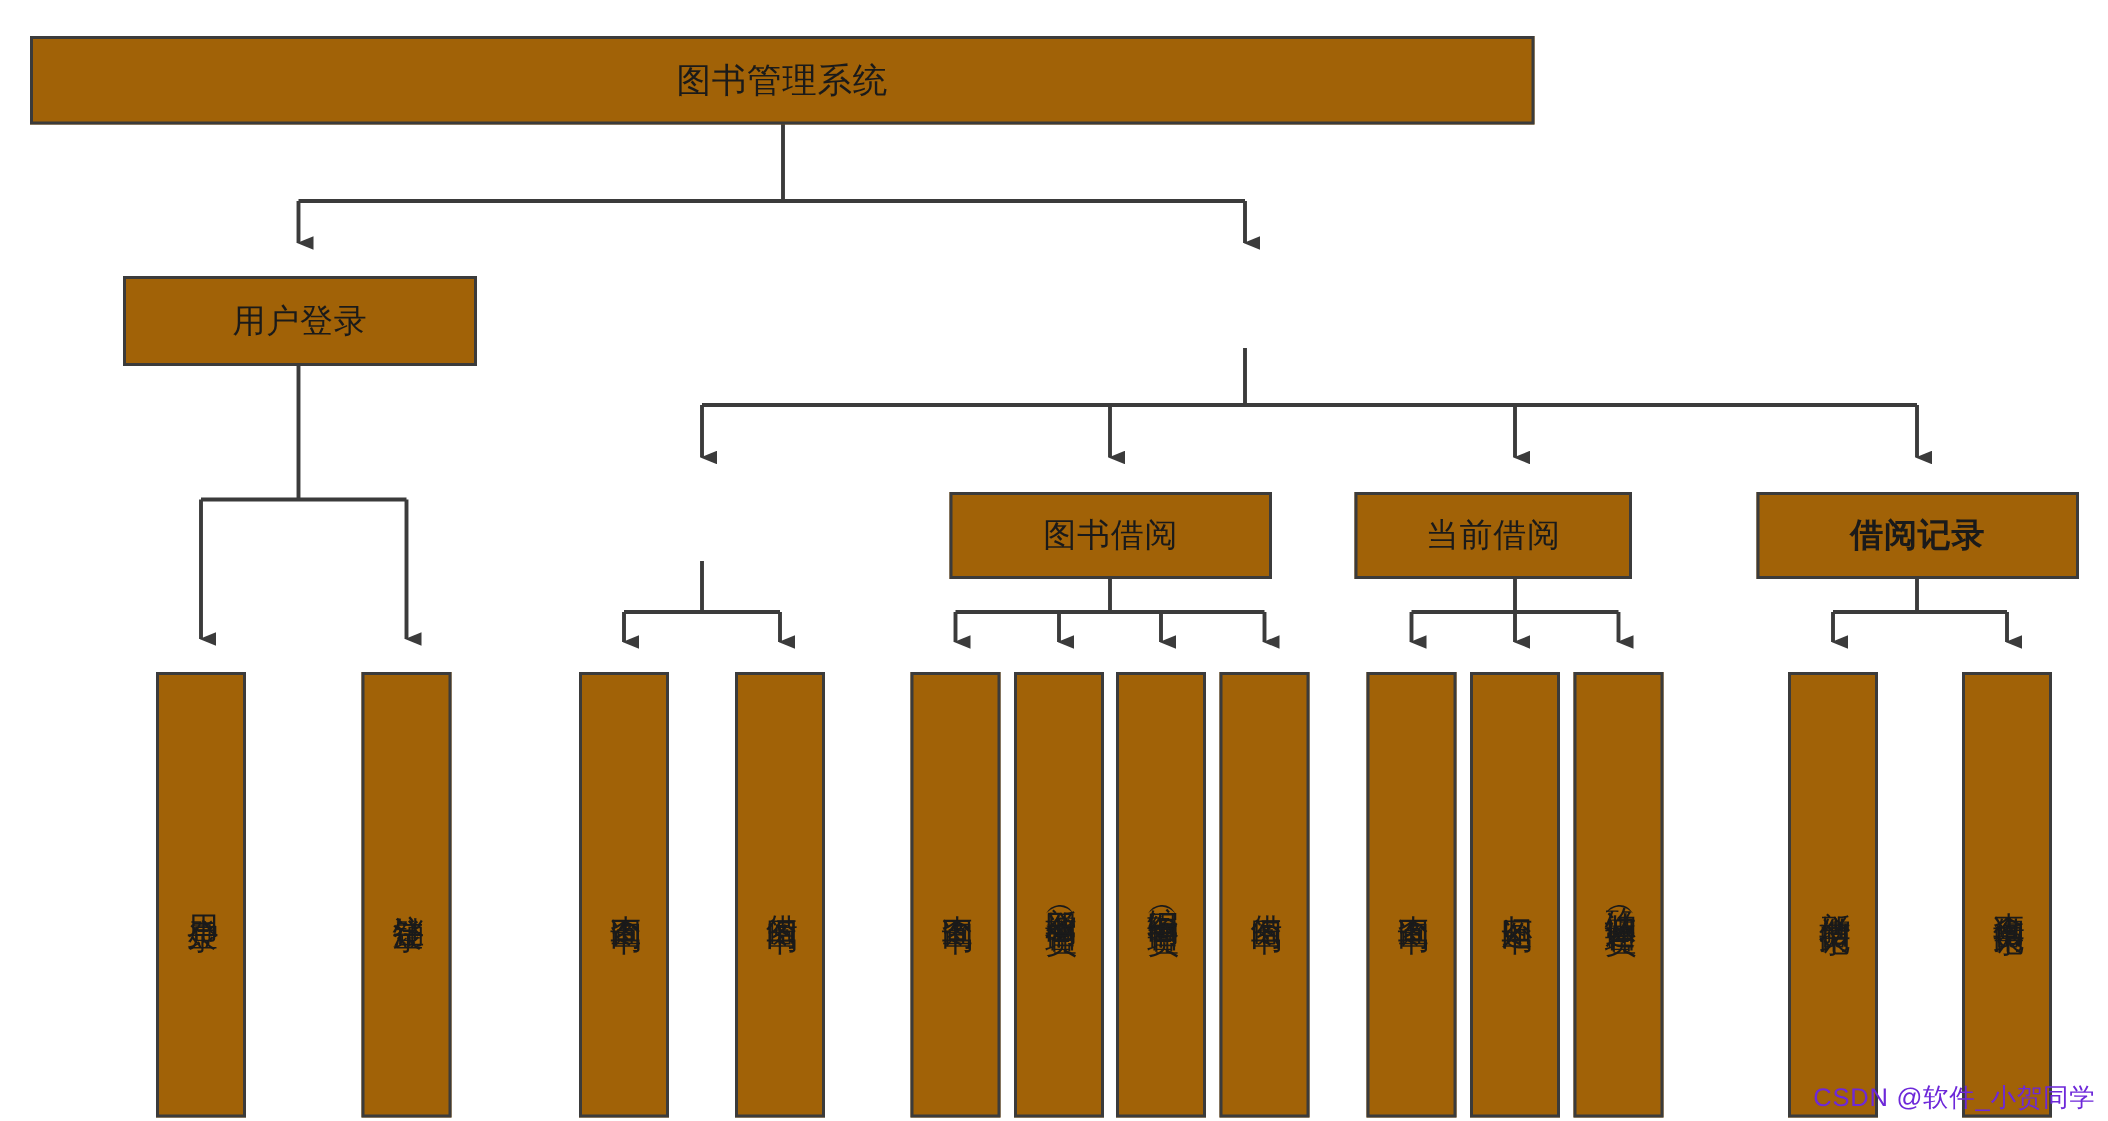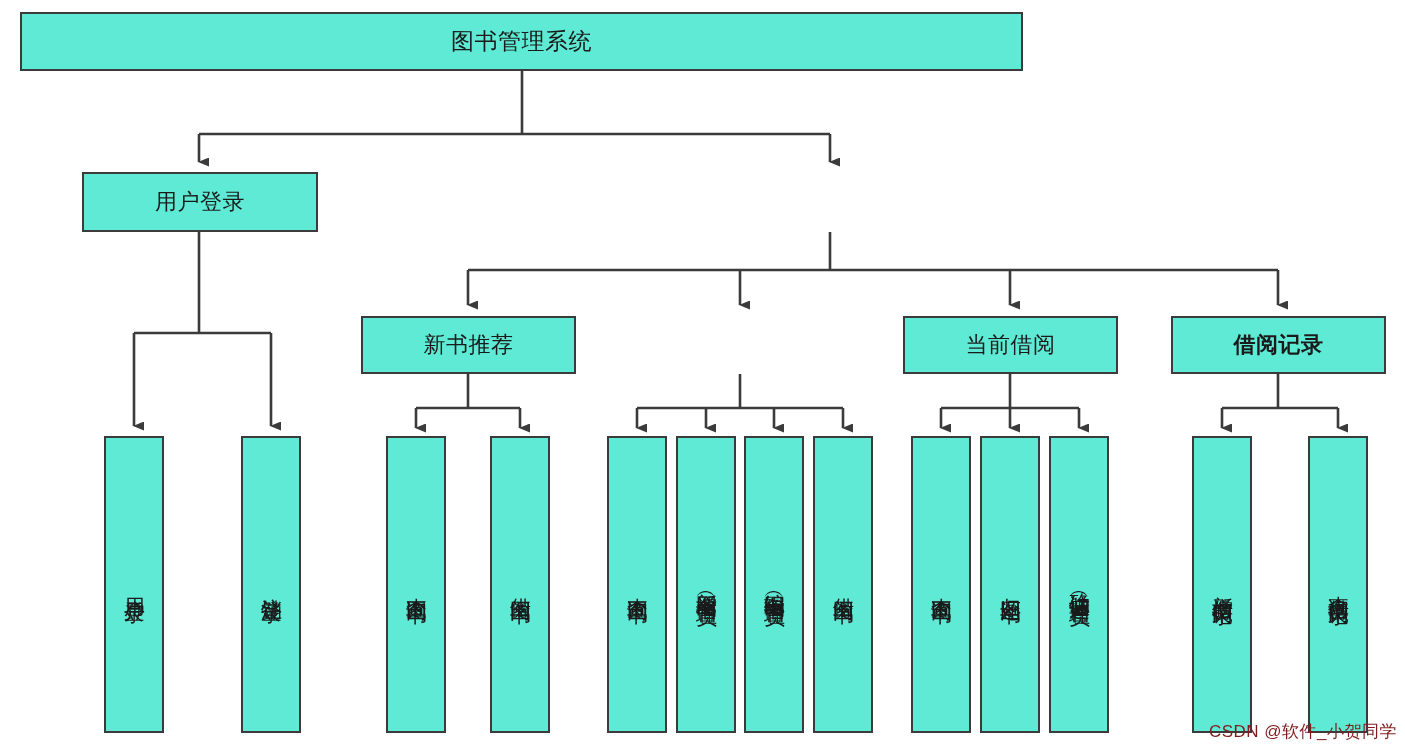--- a/index.html
+++ b/index.html
@@ -21,26 +21,27 @@
     position: absolute;
     left: 0;
     top: 0;
     width: 1405px;
     height: 747px;
     pointer-events: none;
   }
   .node {
     position: absolute;
     box-sizing: border-box;
-    background: #5eead4;
+    background: #a16207;
     border: 2px solid #3b3b3b;
     display: flex;
     align-items: center;
     justify-content: center;
     color: #1a1a1a;
+    margin-top: 12px;
   }
   .node.horiz {
     font-size: 22px;
     line-height: 1.2;
     letter-spacing: 0.5px;
   }
   .node.root {
     font-size: 23px;
   }
   .node.leaf {
@@ -59,21 +60,21 @@
   }
   .htext {
     white-space: nowrap;
     display: block;
   }
   #watermark {
     position: absolute;
     right: 8px;
     bottom: 4px;
     font-size: 17px;
-    color: #7f1d1d;
+    color: #6d28d9;
     letter-spacing: 0.5px;
     white-space: nowrap;
     user-select: none;
   }
 </style>
 </head>
 <body>
 
 <div id="canvas">
 
@@ -131,26 +132,26 @@
 
   <div class="node horiz root" style="left:20px; top:12px; width:1003px; height:59px;">
     <span class="htext">图书管理系统</span>
   </div>
 
   <div class="node horiz" style="left:82px; top:172px; width:236px; height:60px;">
     <span class="htext">用户登录</span>
   </div>
 
 
-  <div class="node horiz" style="left:361px; top:316px; width:215px; height:58px;">
-    <span class="htext">新书推荐</span>
-  </div>
-
-
-  <div class="node horiz" style="left:903px; top:316px; width:215px; height:58px;">
+
+  <div class="node horiz" style="left:633px; top:316px; width:215px; height:58px;">
+    <span class="htext">图书借阅</span>
+  </div>
+
+  <div class="node horiz" style="left:903px; top:316px; width:185px; height:58px;">
     <span class="htext">当前借阅</span>
   </div>
 
   <div class="node horiz" style="left:1171px; top:316px; width:215px; height:58px;font-weight:bold;">
     <span class="htext">借阅记录</span>
   </div>
 
   <div class="node leaf" style="left:104px; top:436px; width:60px; height:297px;">
     <span class="vtext">用户登录</span>
   </div>

